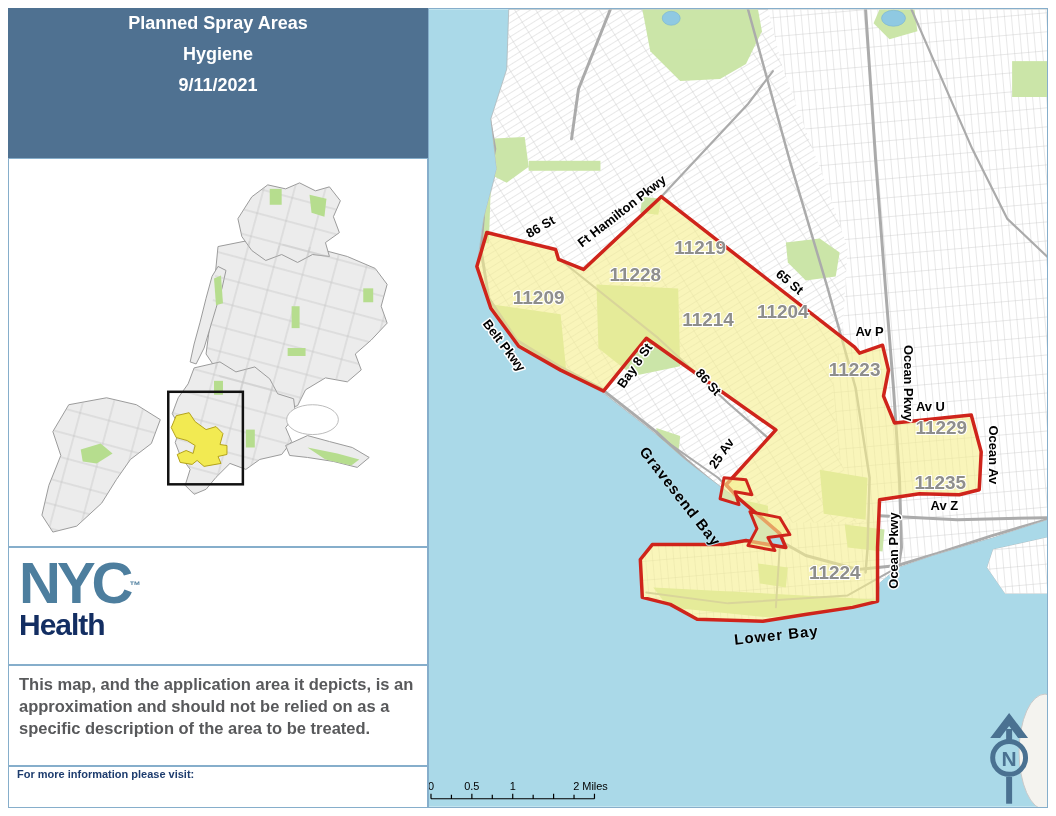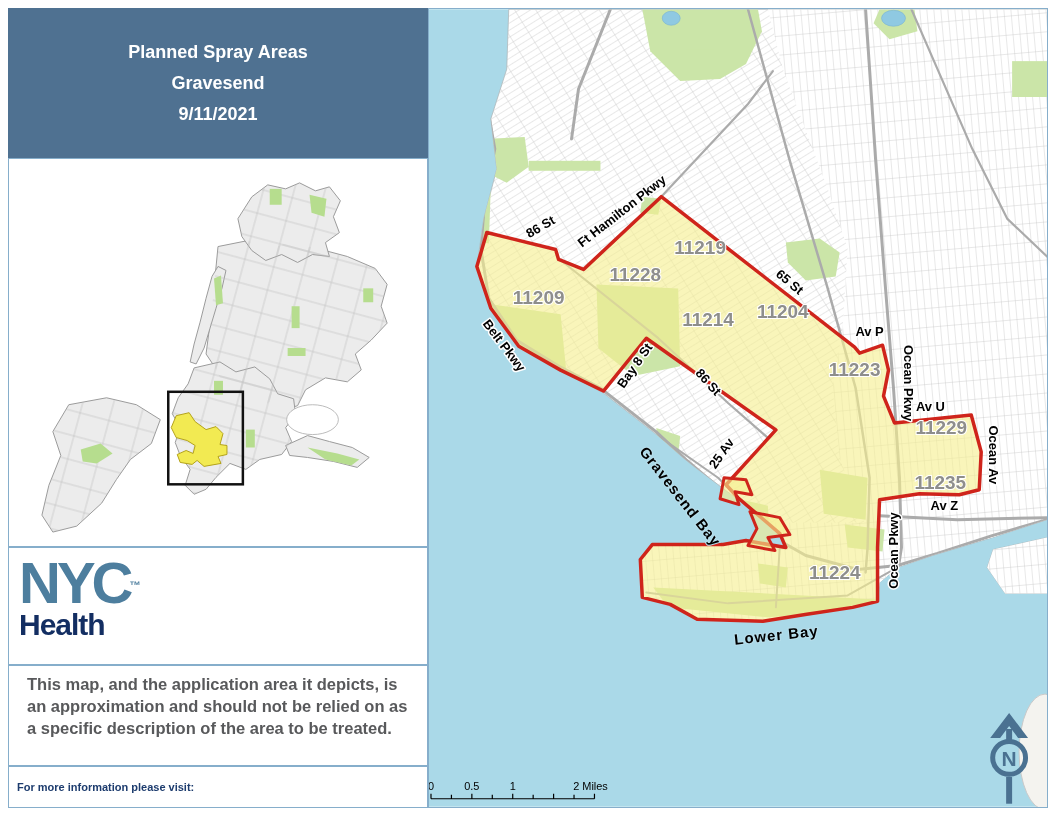--- a/index.html
+++ b/index.html
@@ -1,49 +1,49 @@
 <!DOCTYPE html>
 <html><head>
 <meta charset="utf-8">
 <style>
   html,body{margin:0;padding:0;background:#ffffff;}
   body{width:1056px;height:816px;position:relative;font-family:"Liberation Sans",sans-serif;overflow:hidden;}
   .panel{position:absolute;background:#fff;border:1px solid #86aecb;box-sizing:border-box;}
   
   .title-block{position:absolute;left:8px;top:8px;width:420px;height:150px;background:#4f7191;
     color:#fff;font-weight:bold;font-size:18px;text-align:center;display:flex;flex-direction:column;
-    justify-content:center;line-height:31px;box-sizing:border-box;}
+    justify-content:flex-start;line-height:31px;box-sizing:border-box;}
   
   .inset-panel{left:8px;top:158px;width:420px;height:389px;}
   
   .logo-panel{left:8px;top:547px;width:420px;height:118px;padding:6px 10px;}
   .nyc-logo{color:#4d7e9e;font-weight:bold;font-size:58px;letter-spacing:-4px;line-height:58px;position:relative;display:inline-block;}
   .nyc-tm{font-size:11px;letter-spacing:0;vertical-align:top;position:relative;top:2px;}
   .logo-sub{color:#132e62;font-weight:bold;font-size:30px;letter-spacing:-1px;margin-top:-4px;}
   
-  .disclaimer-panel{left:8px;top:665px;width:420px;height:101px;padding:7px 18px;color:#58595b;
+  .disclaimer-panel{left:8px;top:665px;width:420px;height:101px;padding:7px 10px;color:#58595b;
     font-weight:bold;font-size:16.5px;line-height:22px;}
   
-  .footer-panel{left:8px;top:766px;width:420px;height:42px;padding:13px 8px;color:#1d3c6e;
+  .footer-panel{left:8px;top:766px;width:420px;height:42px;padding:0 8px;color:#1d3c6e;
     font-weight:bold;font-size:11px;line-height:15px;}
   
   .map-panel{left:428px;top:8px;width:620px;height:800px;overflow:hidden;}
   svg{display:block;}
   text{font-family:"Liberation Sans",sans-serif;}
   .zipLbl{font-size:19px;font-weight:bold;fill:#8e8e8c;text-anchor:middle;paint-order:stroke;stroke:#ffffff;stroke-width:2px;}
   .stLbl{font-size:13px;font-weight:bold;fill:#000;text-anchor:middle;paint-order:stroke;stroke:#ffffff;stroke-width:3px;stroke-linejoin:round;}
   .waLbl{font-size:15px;font-weight:bold;fill:#000;text-anchor:middle;letter-spacing:1px;paint-order:stroke;stroke:#b9dfec;stroke-width:2px;}
   .scLbl{font-size:11px;fill:#000;text-anchor:middle;}
 </style>
 </head>
 <body>
 
 <div class="title-block">
   <div>Planned Spray Areas</div>
-  <div>Gravesend</div>
+  <div>Hygiene</div>
   <div>9/11/2021</div>
 </div>
 
 <div class="panel inset-panel">
 <svg width="418" height="387" viewBox="0 0 420 389">
   <defs>
     <pattern id="gI" width="30" height="24" patternUnits="userSpaceOnUse" patternTransform="rotate(15)">
       <path d="M0 12 H30 M15 0 V24" stroke="#b9b9b9" stroke-width="0.7" fill="none"></path>
     </pattern>
   </defs>

